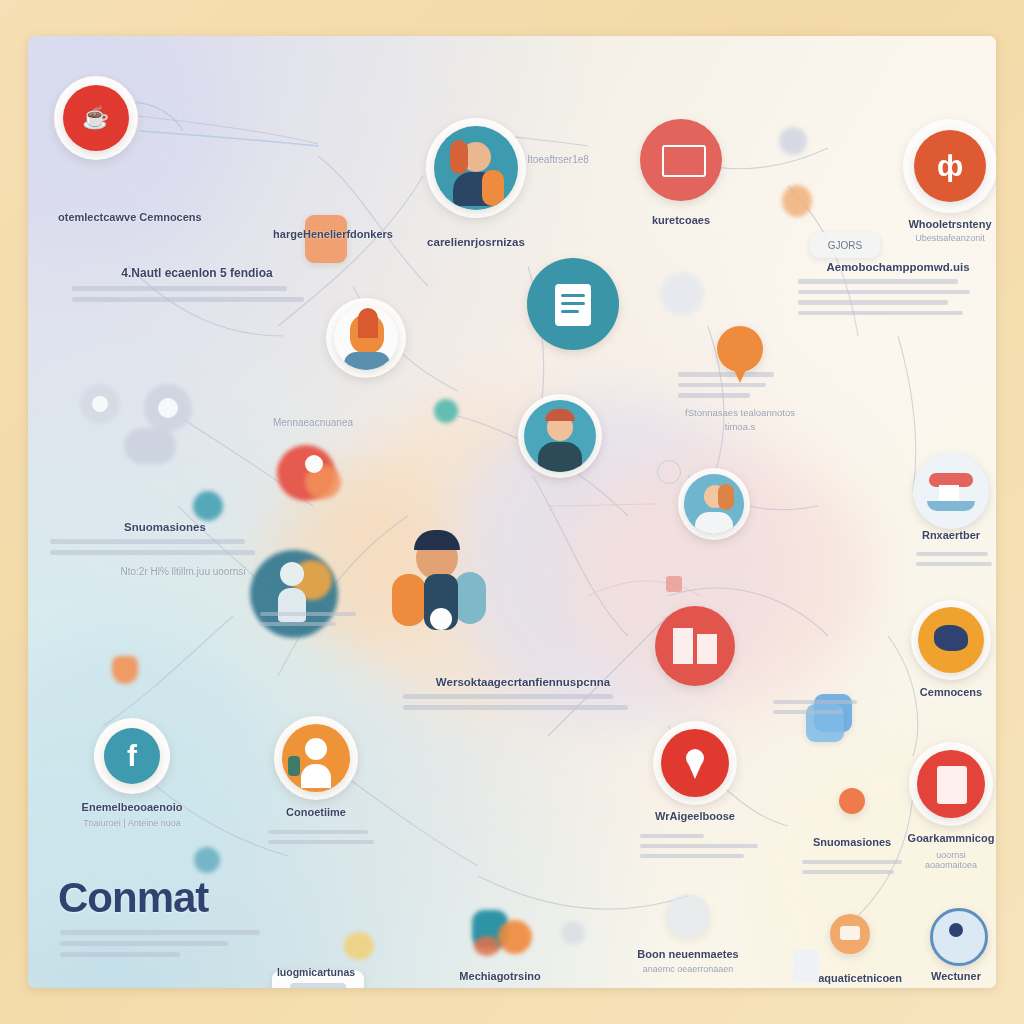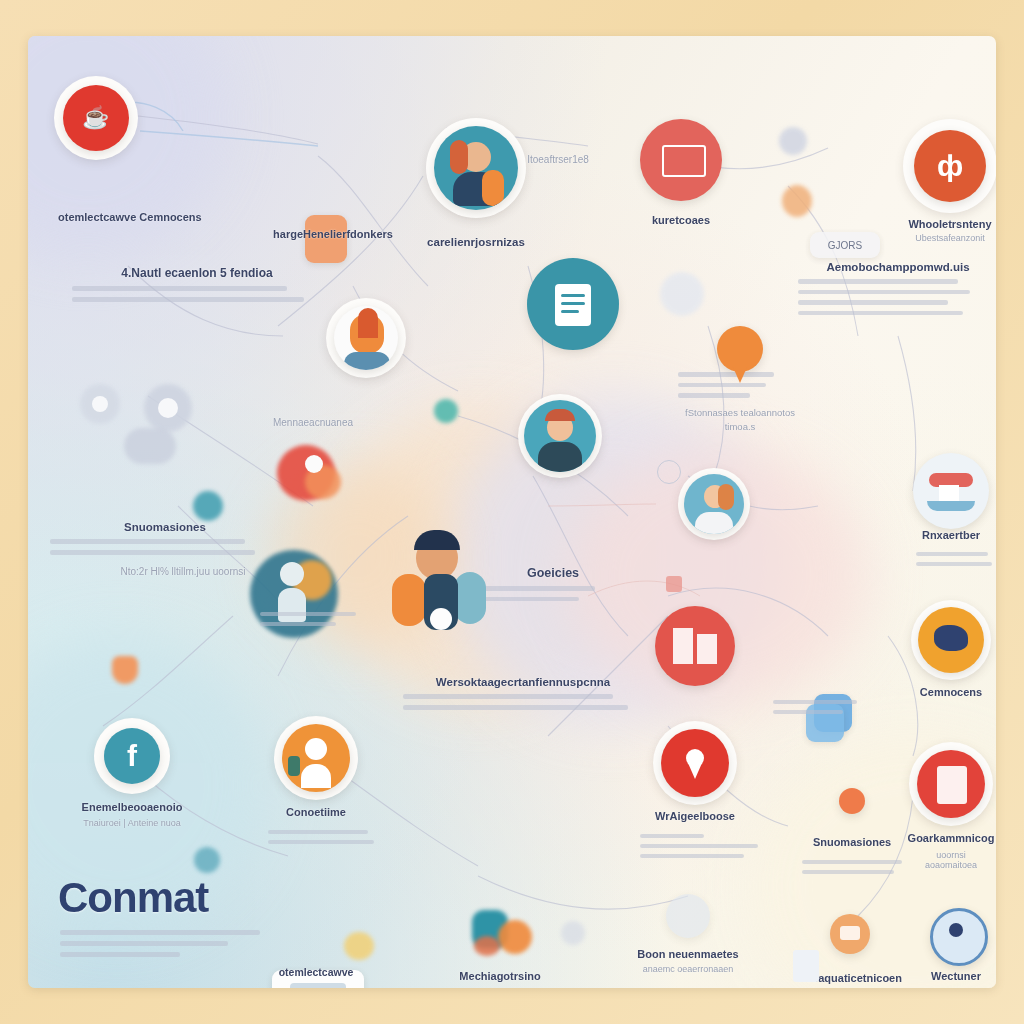--- a/index.html
+++ b/index.html
@@ -140,25 +140,20 @@
       <div class="ln" style="width:195px;height:5px;"></div>
       <div class="ln" style="width:205px;height:5px;"></div>
     </div>
 
     <div class="para blurtxt" style="left:375px;top:640px;width:240px;">
       <div class="h" style="font-size:11.5px;">Wersoktaagecrtanfiennuspcnna</div>
       <div class="ln" style="width:210px;height:5px;"></div>
       <div class="ln" style="width:225px;height:5px;"></div>
     </div>
 
-    <div class="para blurtxt" style="left:455px;top:530px;width:140px;">
-      <div class="h" style="font-size:12.5px;">Goeicies</div>
-      <div class="ln" style="width:112px;height:4.5px;"></div>
-      <div class="ln" style="width:96px;height:4.5px;"></div>
-    </div>
 
     <div class="para blurtxt" style="left:650px;top:330px;width:110px;">
       <div class="ln" style="width:96px;height:4.5px;"></div>
       <div class="ln" style="width:88px;height:4.5px;"></div>
       <div class="ln" style="width:72px;height:4.5px;"></div>
     </div>
 
     <div class="bigtitle" style="left:30px;top:838px;font-size:42px;">Conmat</div>
     <div class="para blurtxt" style="left:32px;top:892px;width:220px;">
       <div class="ln" style="width:200px;height:5px;margin-top:2px;"></div>
@@ -347,21 +342,21 @@
       <div class="disc" style="position:absolute;left:-26px;top:-26px;width:52px;height:52px;background:#dbe9f5;border:3px solid #5e8fc0;">
         <span style="position:absolute;left:16px;top:12px;width:14px;height:14px;border-radius:50%;background:#2f4270;"></span>
       </div>
     </div>
     <div class="lbl blurtxt" style="left:928px;top:934px;font-size:11px;">Wectuner</div>
 
     <div class="chip" style="left:244px;top:890px;width:92px;height:34px;background:#fdfdfd;display:flex;align-items:center;justify-content:center;">
       <span style="width:56px;height:8px;border-radius:4px;background:#cfdce6;"></span>
     </div>
     <div class="softshape" style="left:316px;top:896px;width:30px;height:28px;background:#f3cf6f;opacity:.8;"></div>
-    <div class="lbl blurtxt" style="left:288px;top:930px;font-size:10.5px;">otemlectcawve</div>
+    <div class="lbl blurtxt" style="left:288px;top:930px;font-size:10.5px;">luogmicartunas</div>
 
     <div style="position:absolute;left:444px;top:874px;">
       <span class="softshape" style="left:0;top:0;width:36px;height:38px;border-radius:12px;background:#2e93a6;"></span>
       <span class="softshape" style="left:26px;top:10px;width:34px;height:34px;background:#f08a3c;opacity:.9;"></span>
       <span class="softshape" style="left:2px;top:26px;width:26px;height:20px;background:#e0714a;opacity:.85;"></span>
     </div>
     <div class="lbl blurtxt" style="left:472px;top:934px;font-size:11px;">Mechiagotrsino</div>
 
     <div class="node" style="left:414px;top:544px;">
       <div class="disc" style="position:absolute;left:-60px;top:-60px;width:120px;height:120px;background:transparent;box-shadow:none;">

